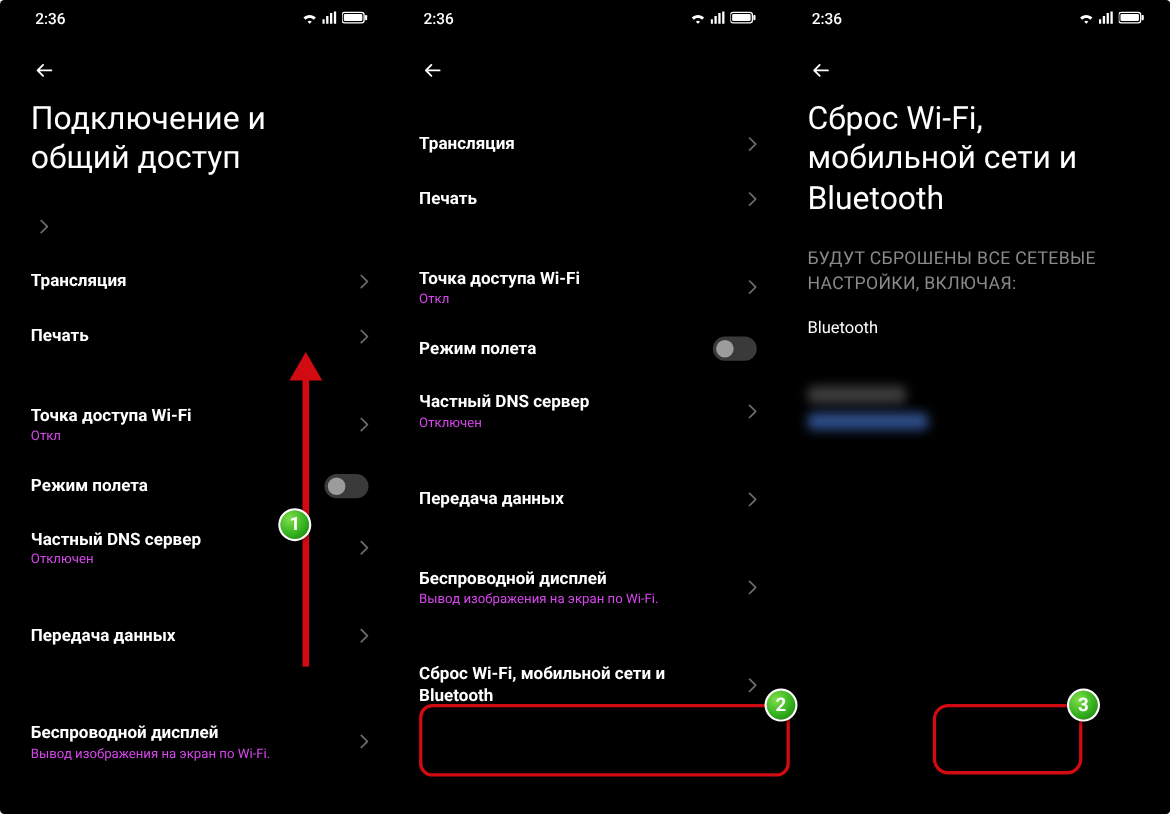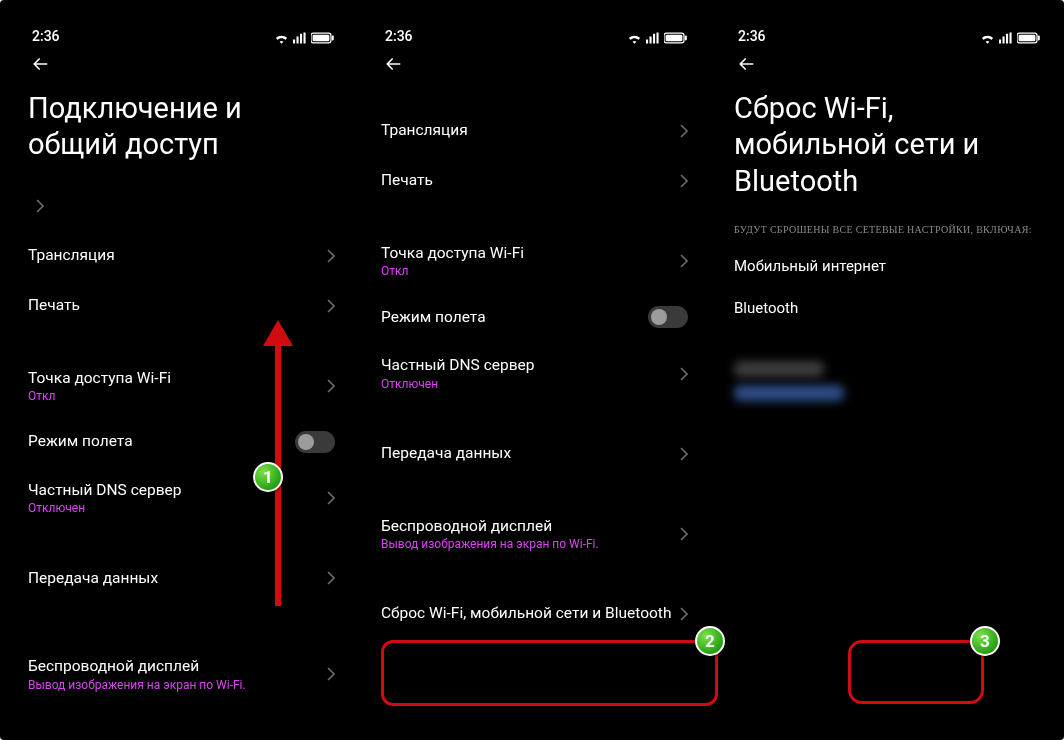--- a/index.html
+++ b/index.html
@@ -27,21 +27,21 @@
     background: #000;
     color: #fff;
     overflow: hidden;
   }
   .screen:first-child { margin-left: 10px; }
   .screen:last-child  { margin-right: 10px; }
 
   .status-bar {
     height: 34px;
     display: flex;
-    align-items: flex-end;
+    align-items: flex-start;
     justify-content: space-between;
     padding: 0 18px 0 22px;
     font-size: 14px;
     font-weight: 500;
     color: #fff;
   }
   .status-right { display: flex; align-items: center; gap: 4px; }
   .status-right svg { display: block; }
 
   .back-row { padding: 10px 18px 4px; }
@@ -55,42 +55,41 @@
     padding: 8px 18px 18px;
   }
 
   .item {
     display: flex;
     align-items: center;
     padding: 14px 18px;
     min-height: 50px;
   }
   .item-text { flex: 1; }
-  .item-label { font-size: 15.5px; color: #fff; line-height: 1.25; }
+  .item-label { font-size: 15.5px; color: #fff; line-height: 1.25; font-weight: bold; }
   .item-sub   { font-size: 12px; color: #d946ef; margin-top: 1px; }
   .chevron { color: #6c6c6c; flex-shrink: 0; margin-left: 8px; }
 
   .toggle {
     width: 40px; height: 22px; border-radius: 11px;
     background: #3a3a3a; position: relative; flex-shrink: 0;
   }
   .toggle::after {
     content: ""; position: absolute; left: 3px; top: 3px;
     width: 16px; height: 16px; border-radius: 50%;
     background: #9c9c9c;
   }
 
   .gap    { height: 24px; }
   .gap-lg { height: 40px; }
 
   .subheader {
-    font-size: 10px; letter-spacing: 0.3px;
+    font-size: 16px; letter-spacing: 0.3px;
     color: #8a8a8a; padding: 6px 18px 8px;
     line-height: 1.45;
-    font-family: Liberation Serif, serif;
   }
   .plain-line {
     font-size: 15px; color: #fff;
     padding: 12px 18px;
   }
   .blur-line {
     margin: 8px 18px; height: 16px; width: 90px;
     border-radius: 6px; filter: blur(5px);
   }
   .blur-a { background: #3d3d3d; }
@@ -371,21 +370,20 @@
       </span>
     </div>
     <div class="back-row">
       <svg class="back-icon" width="24" height="20" viewBox="0 0 24 24">
           <path stroke="#fff" stroke-width="2" fill="none" stroke-linecap="round" d="M20 12H5m0 0l6-6M5 12l6 6"></path>
         </svg>
     </div>
     <div class="title">Сброс Wi-Fi, мобильной сети и Bluetooth</div>
     <div class="subheader">БУДУТ СБРОШЕНЫ ВСЕ СЕТЕВЫЕ НАСТРОЙКИ, ВКЛЮЧАЯ:</div>
 
-    <div class="plain-line">Мобильный интернет</div>
     <div class="plain-line">Bluetooth</div>
 
     <div class="gap"></div>
     <div class="blur-line blur-a"></div>
     <div class="blur-line blur-b"></div>
 
   </div>
 
   <div class="arrow-stem"></div>
   <div class="arrow-head"></div>

